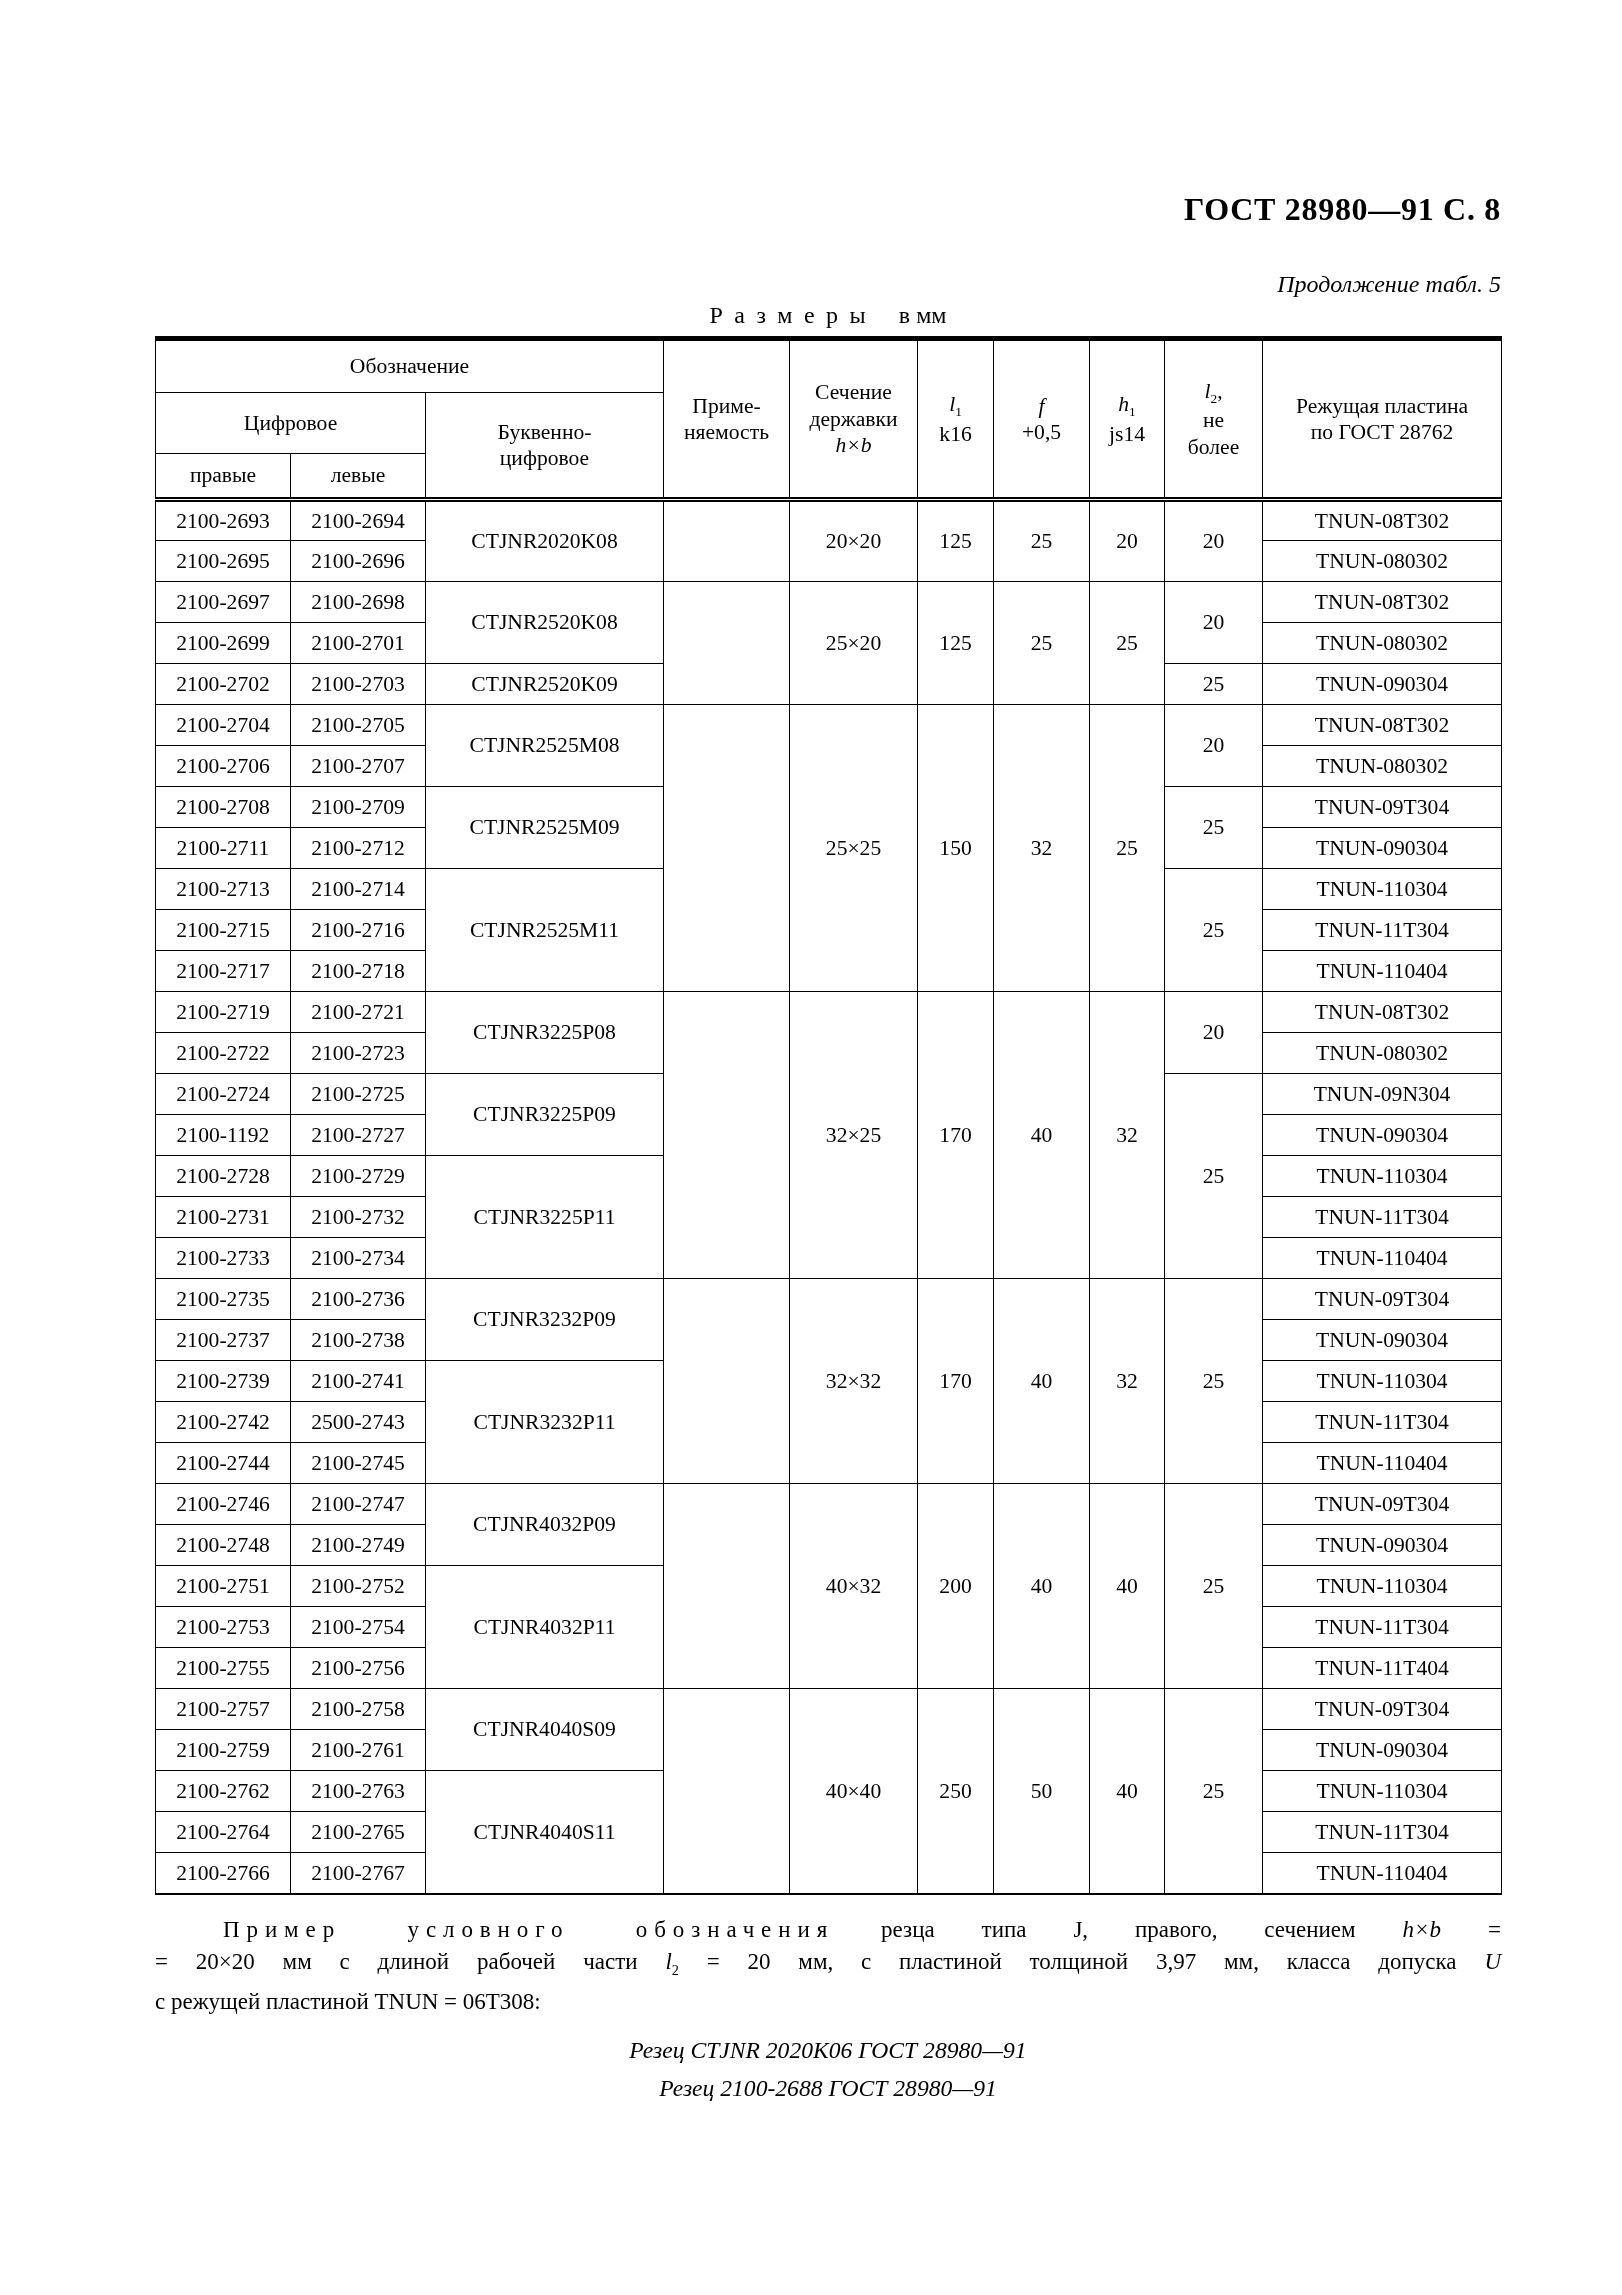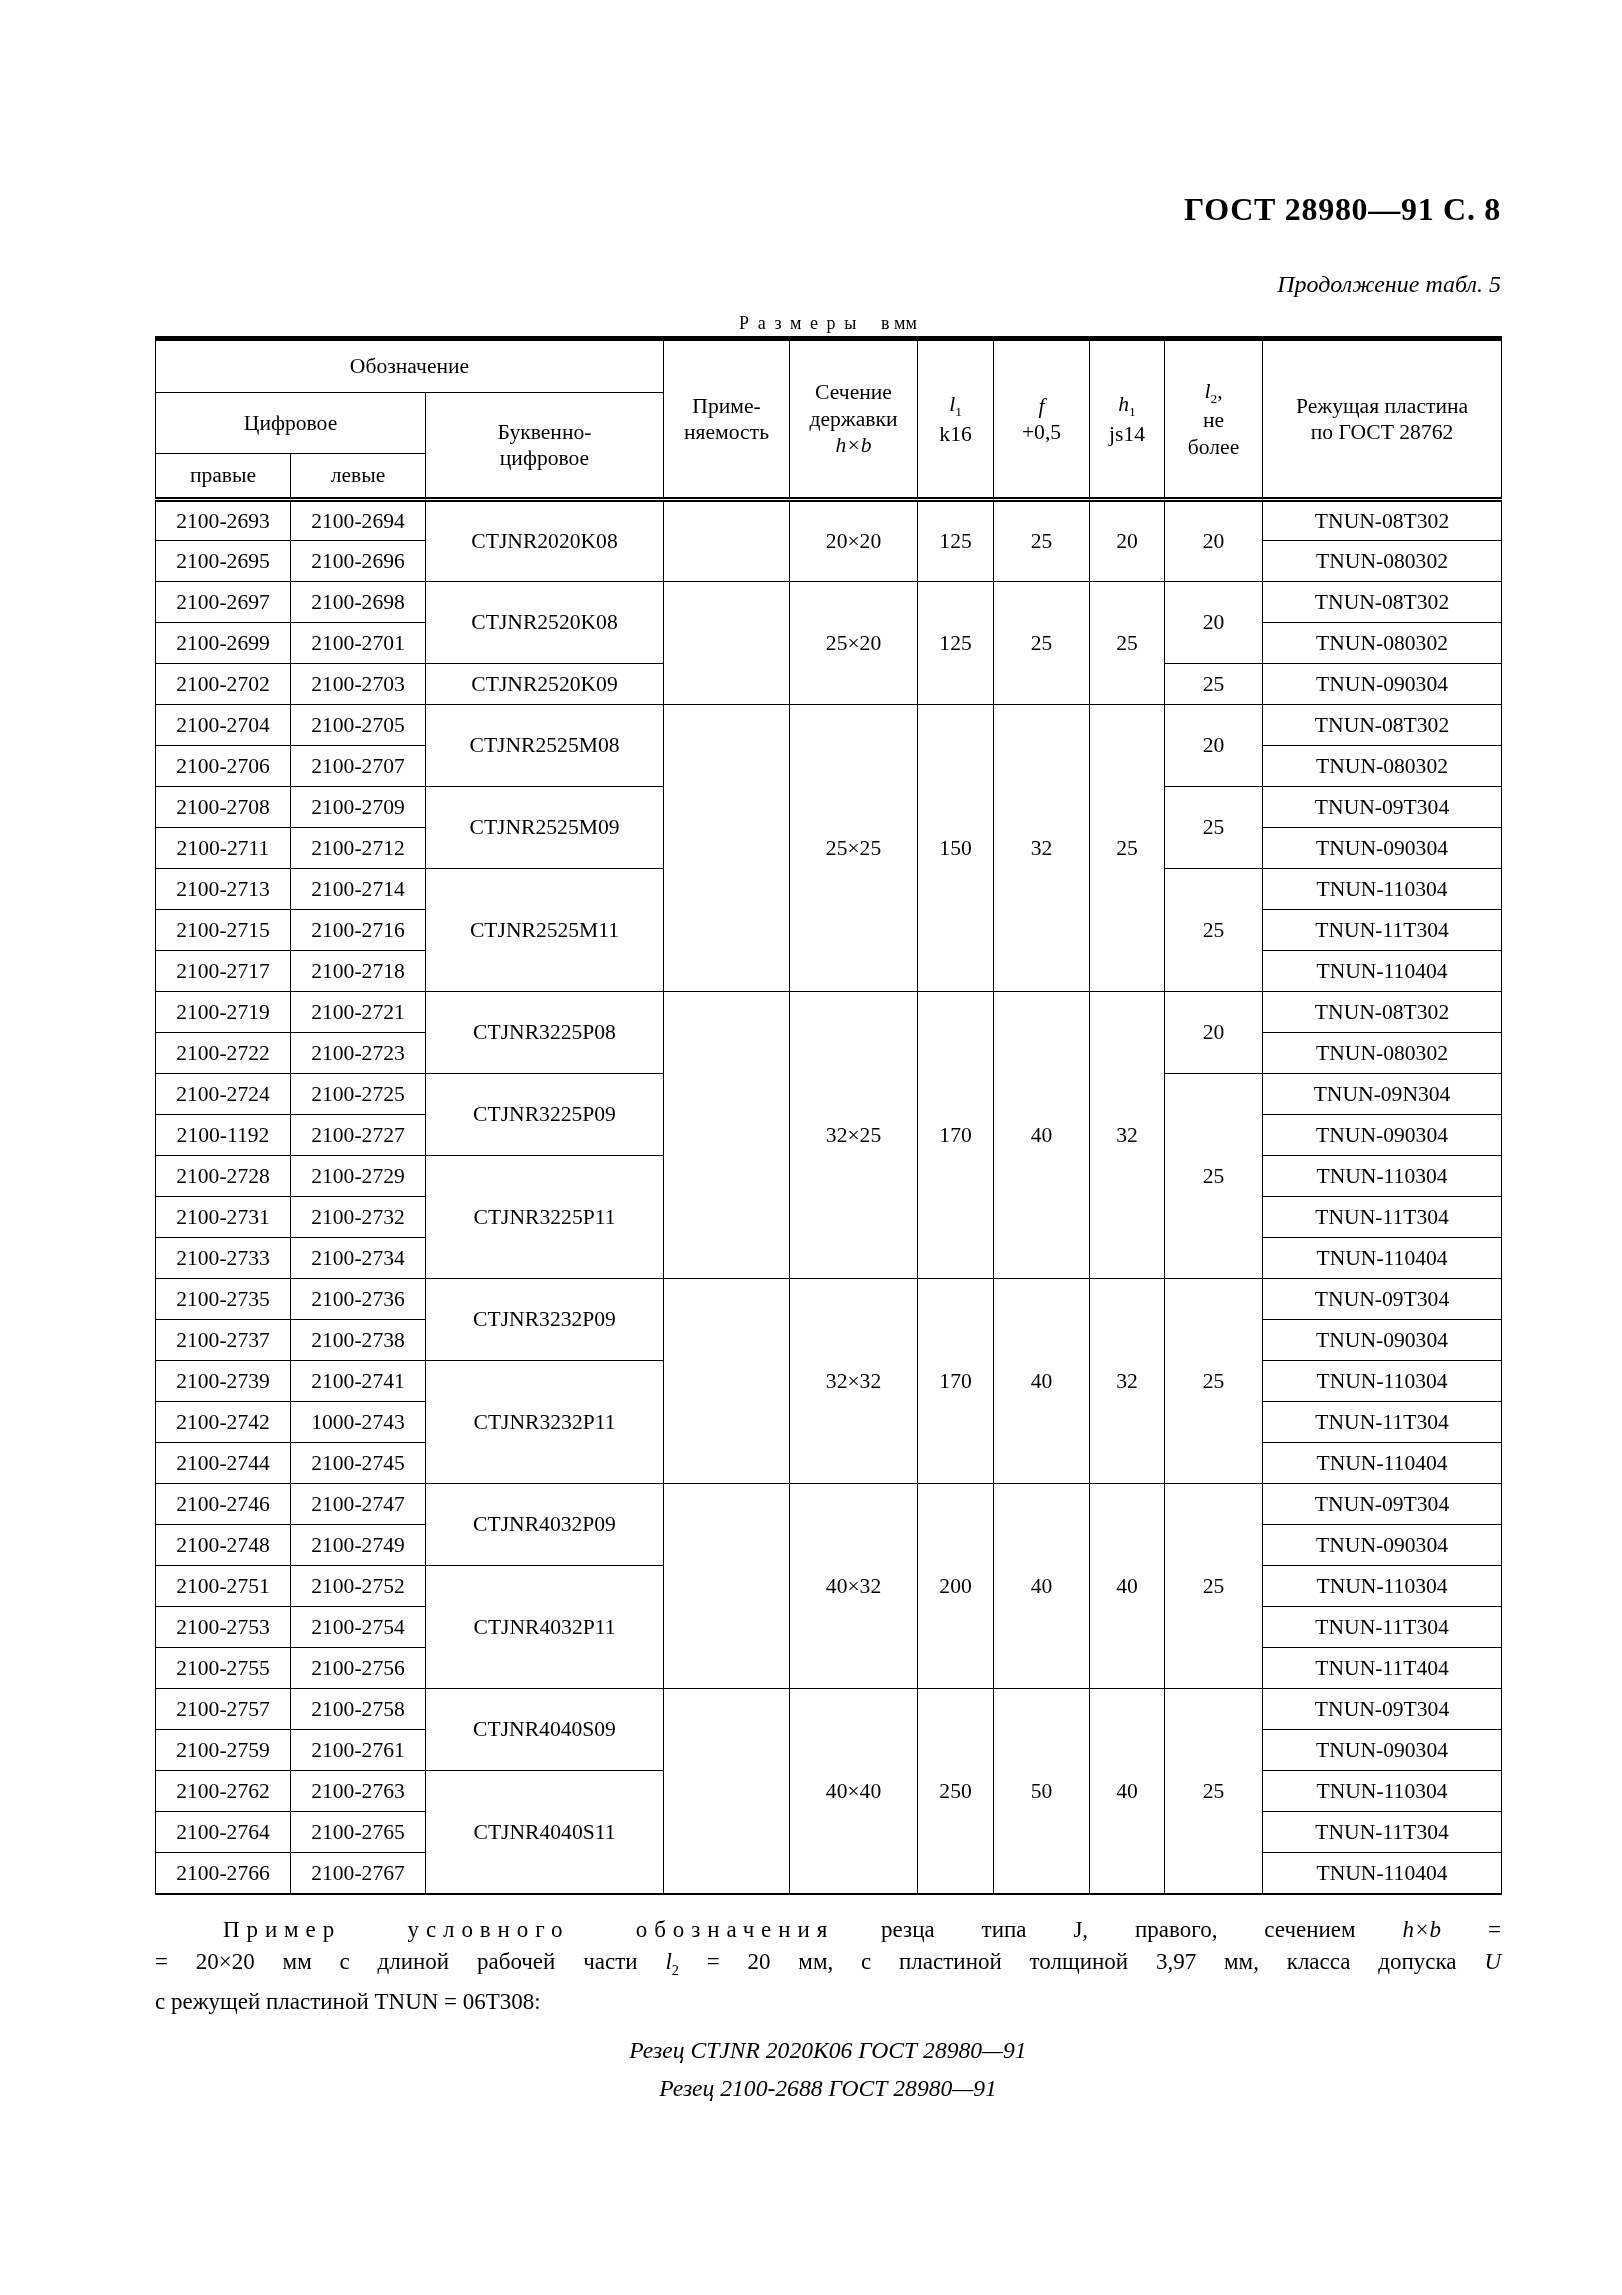--- a/index.html
+++ b/index.html
@@ -10,22 +10,22 @@
   }
   .gost-header {
     position:absolute; top:191px; left:155px; width:1346px;
     text-align:right; font-weight:bold; font-size:32px; letter-spacing:0.7px;
   }
   .continuation {
     position:absolute; top:271px; left:155px; width:1346px;
     text-align:right; font-style:italic; font-size:24px;
   }
   .units {
-    position:absolute; top:313px; left:155px; width:1346px;
-    text-align:center; font-size:18px;
+    position:absolute; top:302px; left:155px; width:1346px;
+    text-align:center; font-size:24px;
   }
   .units .units-word { letter-spacing:0.48em; margin-right:0.9em; }
   .content { position:absolute; top:336px; left:155px; width:1346px; }
 
   table.doc-table {
     border-collapse:collapse; table-layout:fixed; width:1346px;
     border:1.3px solid #000; border-top:5.9px solid #000; border-bottom:2px solid #000;
   }
   .doc-table th, .doc-table td {
     border:1.3px solid #000; padding:0 2.6px; text-align:center; vertical-align:middle;
@@ -273,21 +273,21 @@
             <td>TNUN-090304</td>
           </tr>
           <tr>
             <td>2100-2739</td>
             <td>2100-2741</td>
             <td rowspan="3">CTJNR3232P11</td>
             <td>TNUN-110304</td>
           </tr>
           <tr>
             <td>2100-2742</td>
-            <td>1000-2743</td>
+            <td>2500-2743</td>
             <td>TNUN-11T304</td>
           </tr>
           <tr>
             <td>2100-2744</td>
             <td>2100-2745</td>
             <td>TNUN-110404</td>
           </tr>
           <tr>
             <td>2100-2746</td>
             <td>2100-2747</td>

